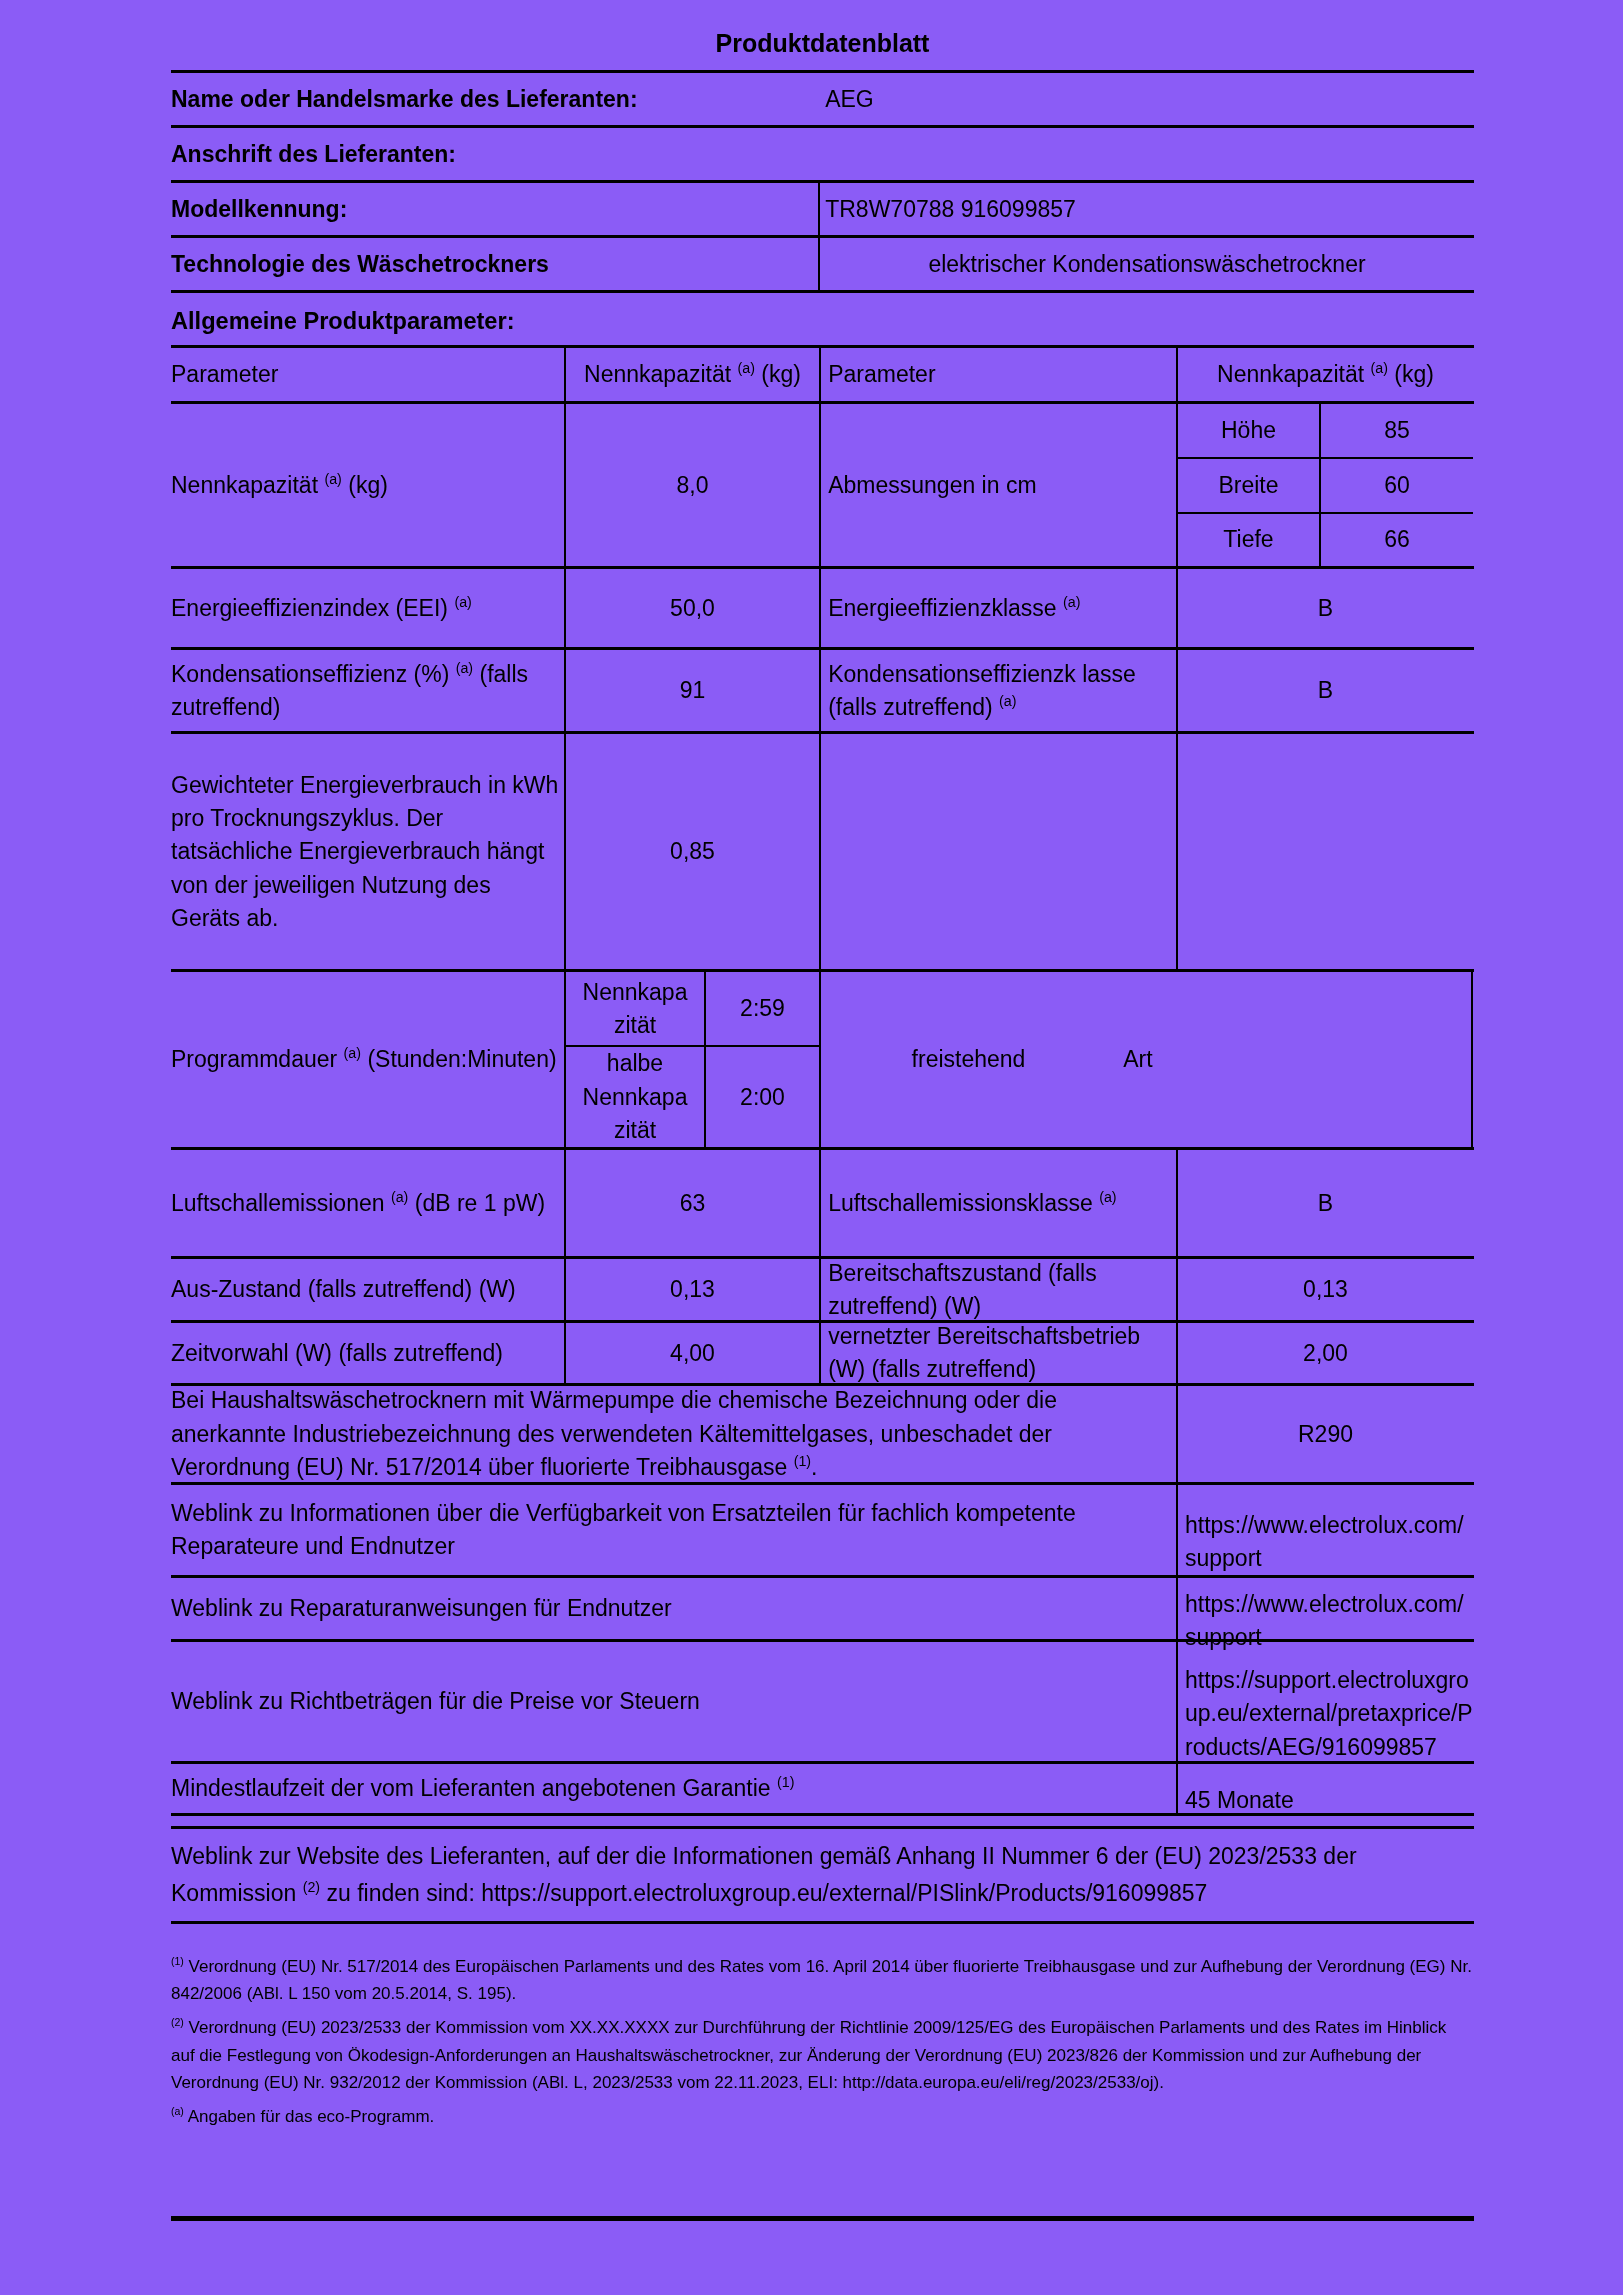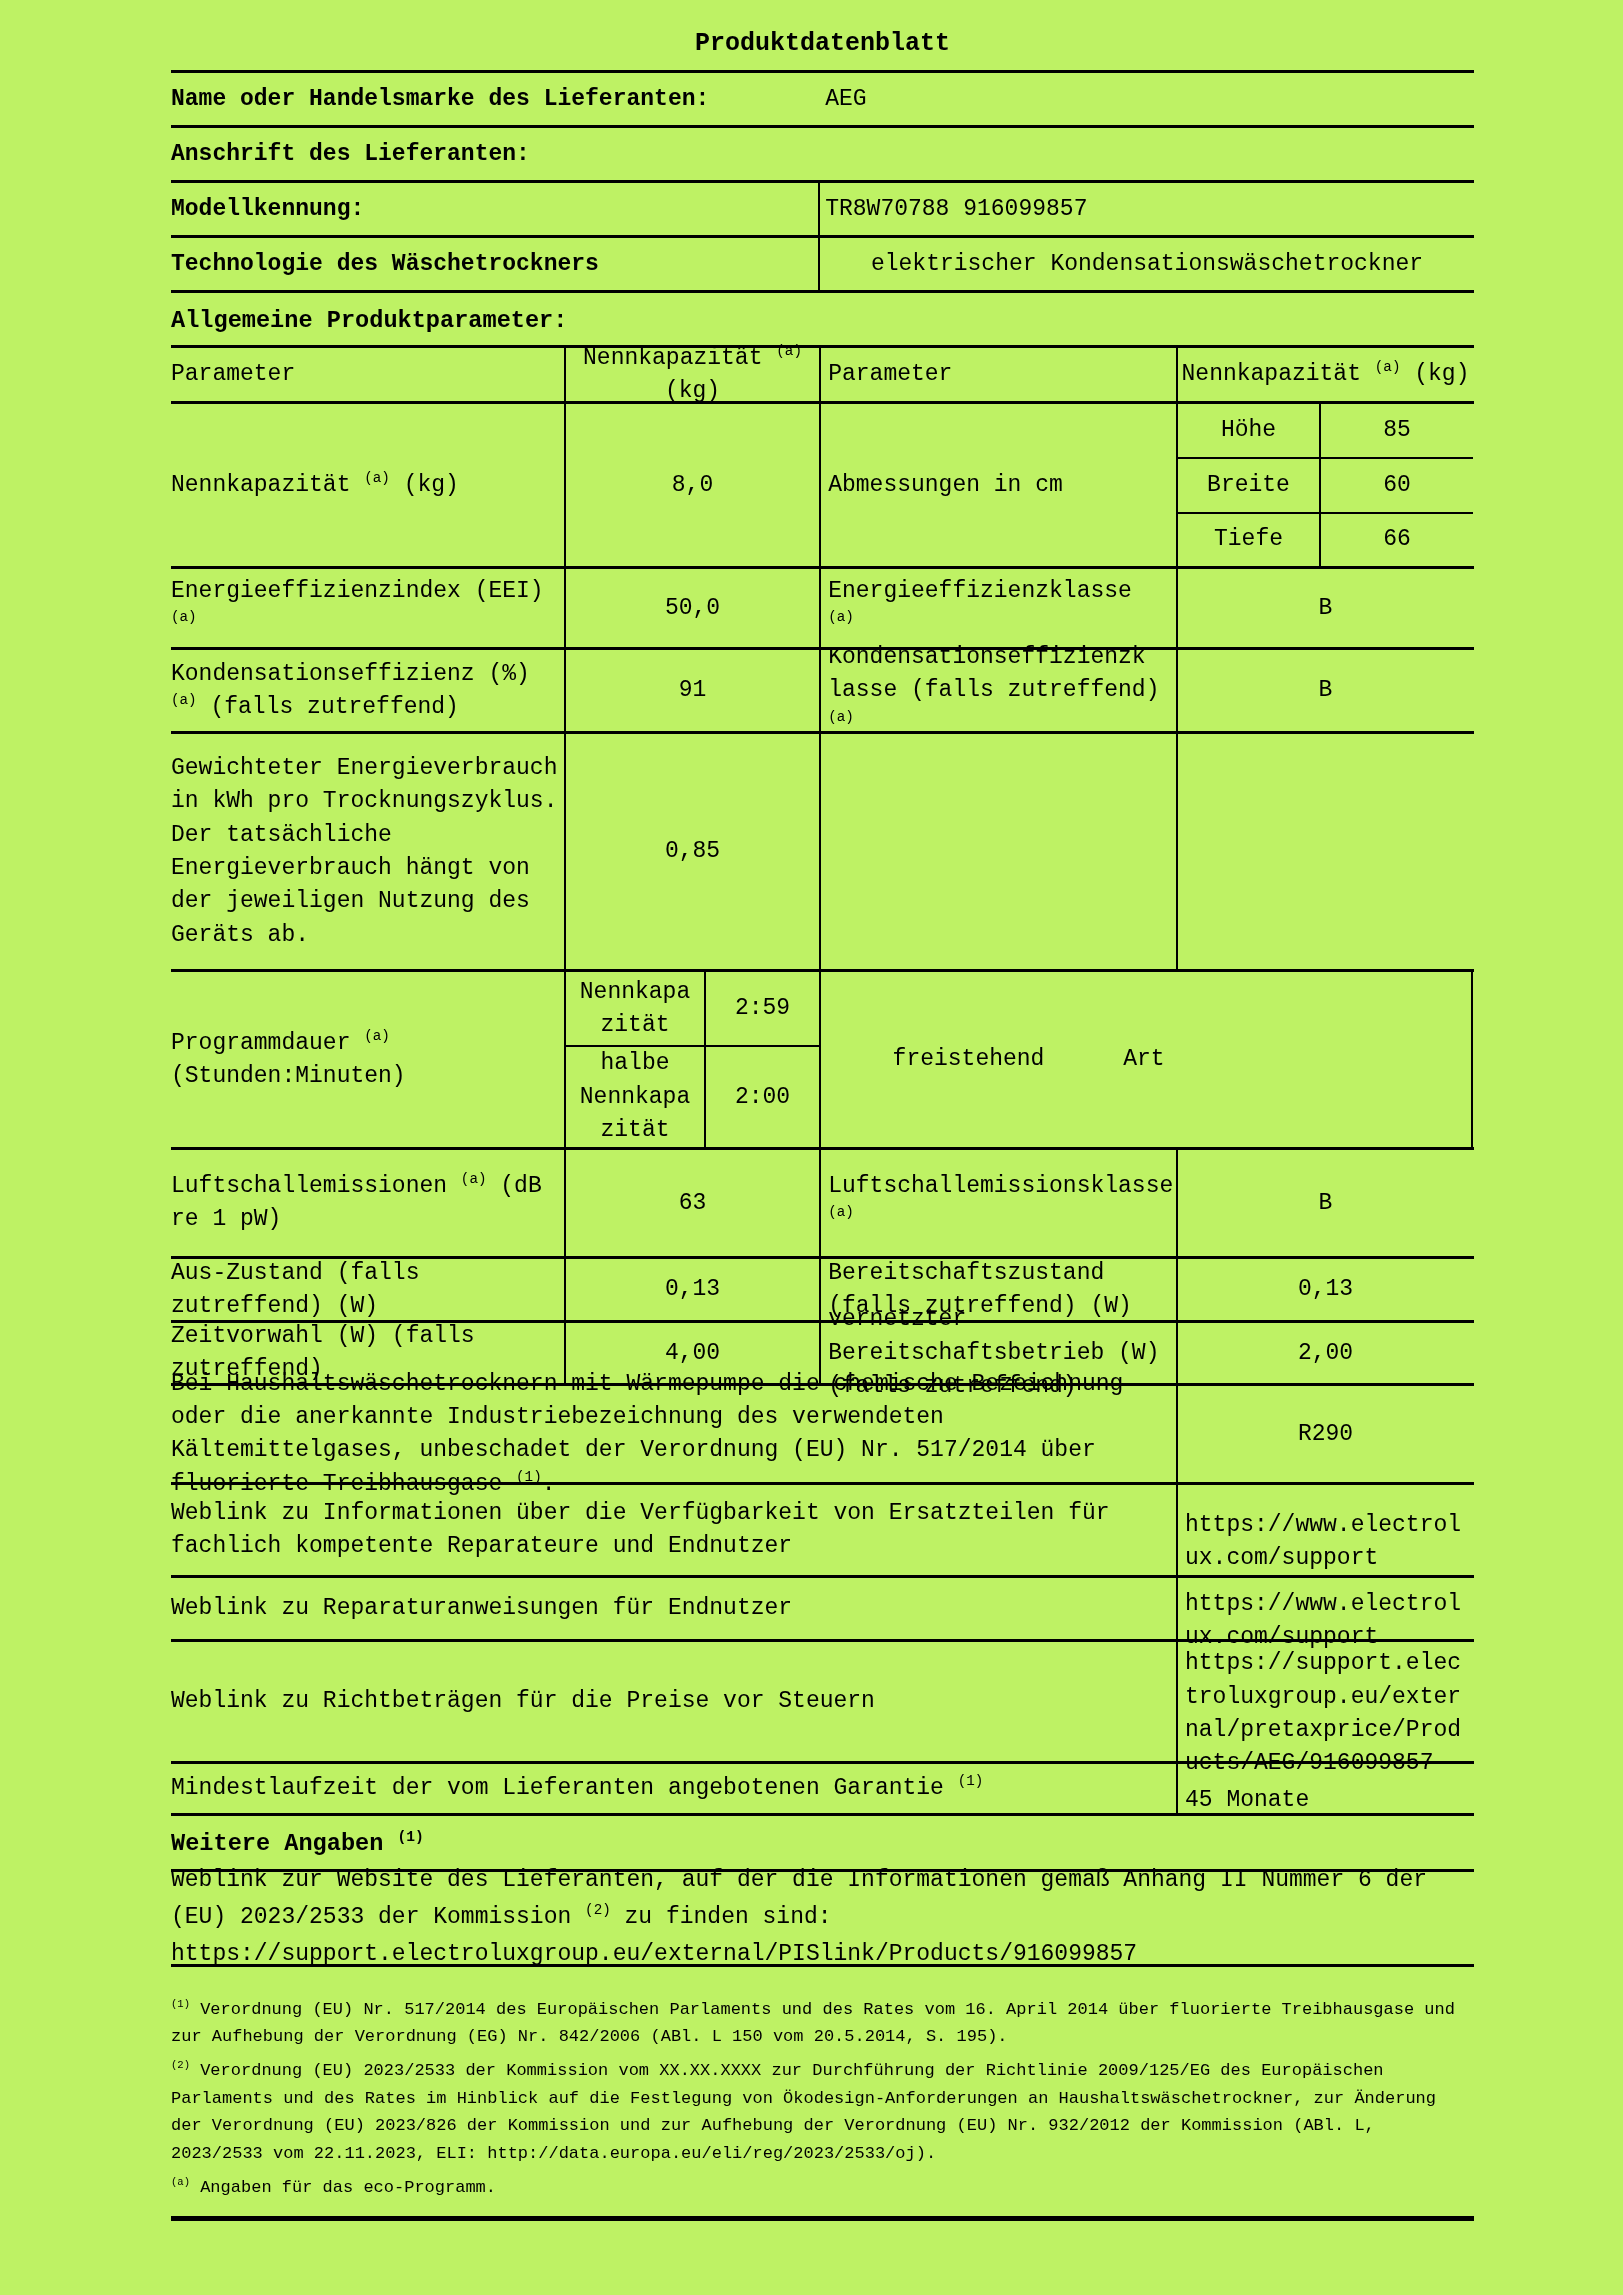--- a/index.html
+++ b/index.html
@@ -1,23 +1,23 @@
 <!DOCTYPE html>
 <html style="font-size:10.5px"><head>
 <meta charset="utf-8">
 <style>
   * { margin:0; padding:0; box-sizing:border-box; }
   html,body { background:#ffffff; }
   .page {
     position:relative;
     width:1623px;
     height:2295px;
-    background:#bef264;
+    background:#8b5cf6;
     color:#000000;
-    font-family:Liberation Mono, monospace;
+    font-family:Liberation Sans, sans-serif;
     font-size:23px;
     line-height:1.45;
     overflow:hidden;
   }
   .content {
     position:absolute;
     left:171px;
     top:0;
     width:1303px;
   }
@@ -311,23 +311,20 @@
       <div class="trow" style="height:52px">
         <div class="cL">
           <span><span>Mindestlaufzeit der vom Lieferanten angebotenen Garantie </span><sup>(1)</sup></span>
         </div>
         <div class="cR left">45 Monate</div>
       </div>
 
       <div class="hrule"></div>
     </div>
 
-    <div class="heading">
-      <span>Weitere Angaben </span><sup>(1)</sup>
-    </div>
 
     <div class="slink-row">
       <div>
         <span>Weblink zur Website des Lieferanten, auf der die Informationen gemäß Anhang II Nummer 6 der (EU) 2023/2533 der Kommission </span><sup>(2)</sup><span> zu finden sind: https://support.electroluxgroup.eu/external/PISlink/Products/916099857</span>
       </div>
     </div>
 
     <div class="footnotes">
       <div class="fn">
         <sup>(1)</sup><span> Verordnung (EU) Nr. 517/2014 des Europäischen Parlaments und des Rates vom 16. April 2014 über fluorierte Treibhausgase und zur Aufhebung der Verordnung (EG) Nr. 842/2006 (ABl. L 150 vom 20.5.2014, S. 195).</span>

